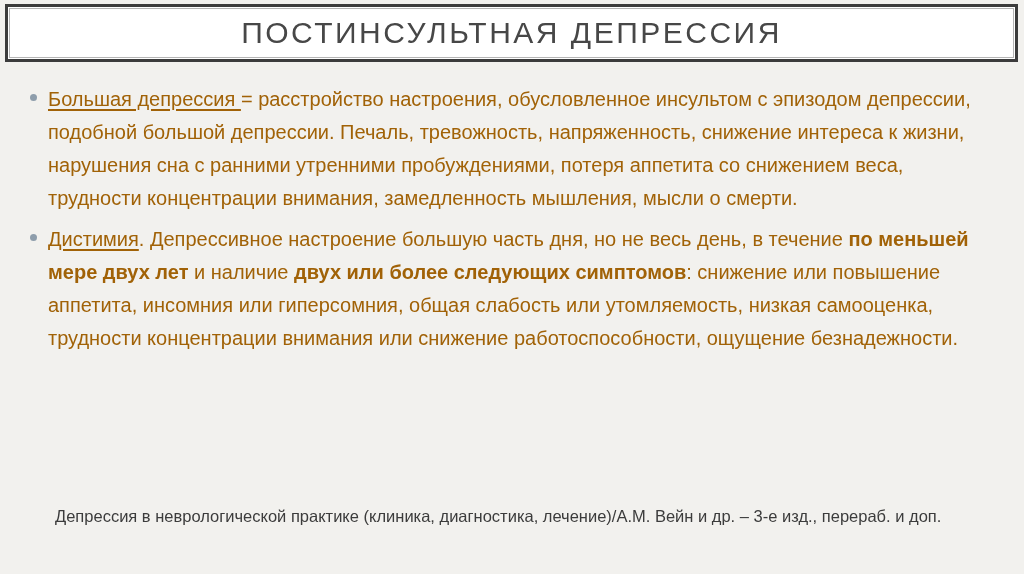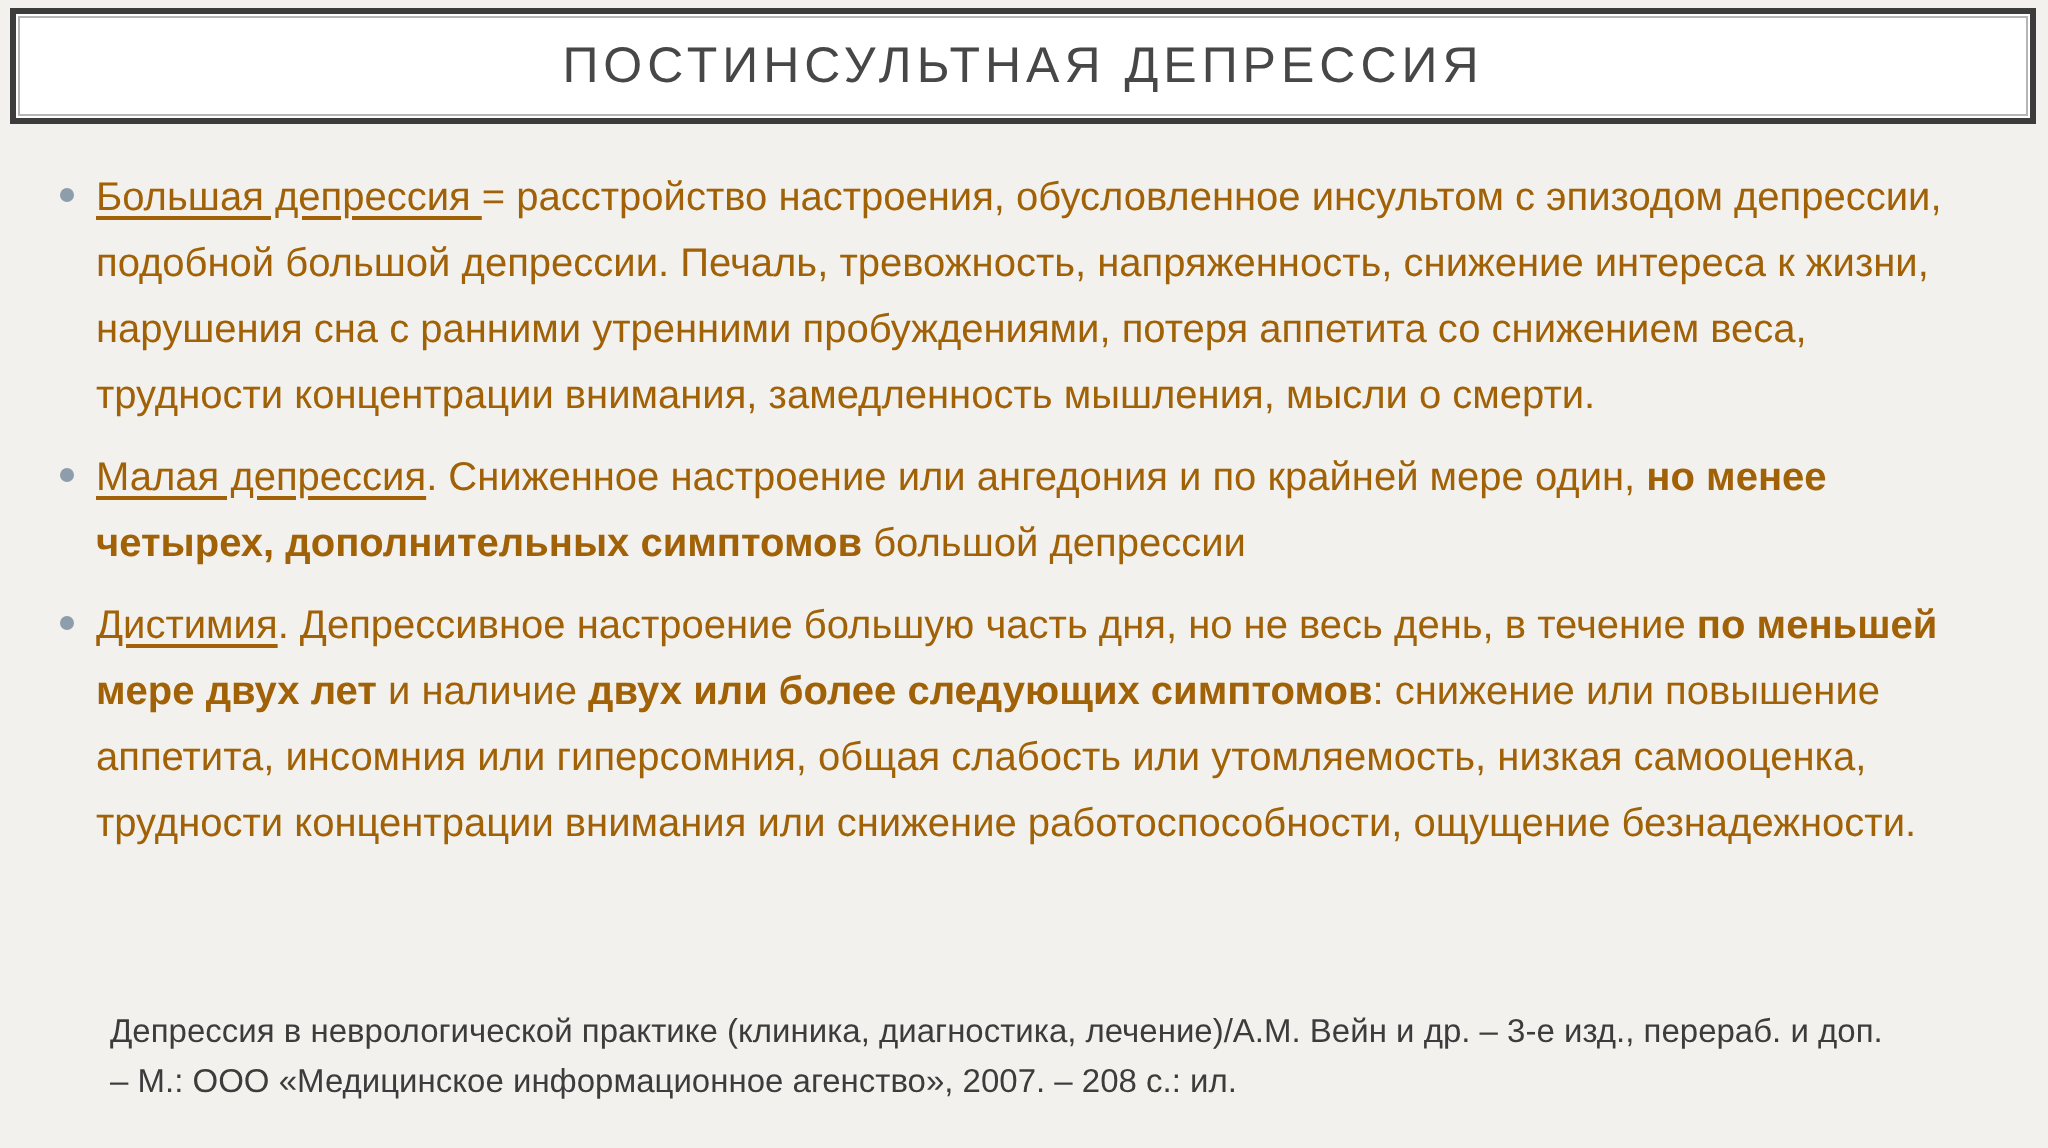--- a/index.html
+++ b/index.html
@@ -27,21 +27,21 @@
     top: 4px;
     height: 52px;
     background: #ffffff;
     border: 3px solid #3c3c3c;
     box-shadow: inset 0 0 0 1px #ffffff, inset 0 0 0 2px #b5b5b5;
     display: flex;
     align-items: center;
     justify-content: center;
   }
   .title-text {
-    font-size: 25px;
+    font-size: 30px;
     letter-spacing: 2.5px;
     color: #474747;
     white-space: nowrap;
   }
   .content {
     position: absolute;
     left: 24px;
     right: 26px;
     top: 83px;
   }
@@ -97,34 +97,27 @@
 
   <div class="content">
 
     <div class="bullet-item">
       <div class="dot-col">
         <span class="dot"></span>
       </div>
       <div class="bullet-text"><span class="seg-u">Большая депрессия </span><span>= расстройство настроения, обусловленное инсультом с эпизодом депрессии, подобной большой депрессии. Печаль, тревожность, напряженность, снижение интереса к жизни, нарушения сна с ранними утренними пробуждениями, потеря аппетита со снижением веса, трудности концентрации внимания, замедленность мышления, мысли о смерти.</span></div>
     </div>
 
-    <div class="bullet-item">
-      <div class="dot-col">
-        <span class="dot"></span>
-      </div>
-      <div class="bullet-text"><span class="seg-u">Малая депрессия</span><span>. Сниженное настроение или ангедония и по крайней мере один, </span><span class="seg-b">но менее четырех, дополнительных симптомов</span><span> большой депрессии</span></div>
-    </div>
 
     <div class="bullet-item">
       <div class="dot-col">
         <span class="dot"></span>
       </div>
       <div class="bullet-text"><span class="seg-u">Дистимия</span><span>. Депрессивное настроение большую часть дня, но не весь день, в течение </span><span class="seg-b">по меньшей мере двух лет</span><span> и наличие </span><span class="seg-b">двух или более следующих симптомов</span><span>: снижение или повышение аппетита, инсомния или гиперсомния, общая слабость или утомляемость, низкая самооценка, трудности концентрации внимания или снижение работоспособности, ощущение безнадежности.</span></div>
     </div>
 
   </div>
 
   <div class="citation">
     <div>Депрессия в неврологической практике (клиника, диагностика, лечение)/А.М. Вейн и др. – 3-е изд., перераб. и доп.</div>
-    <div>– М.: ООО «Медицинское информационное агенство», 2007. – 208 с.: ил.</div>
   </div>
 
 </div>
 
 </body></html>

